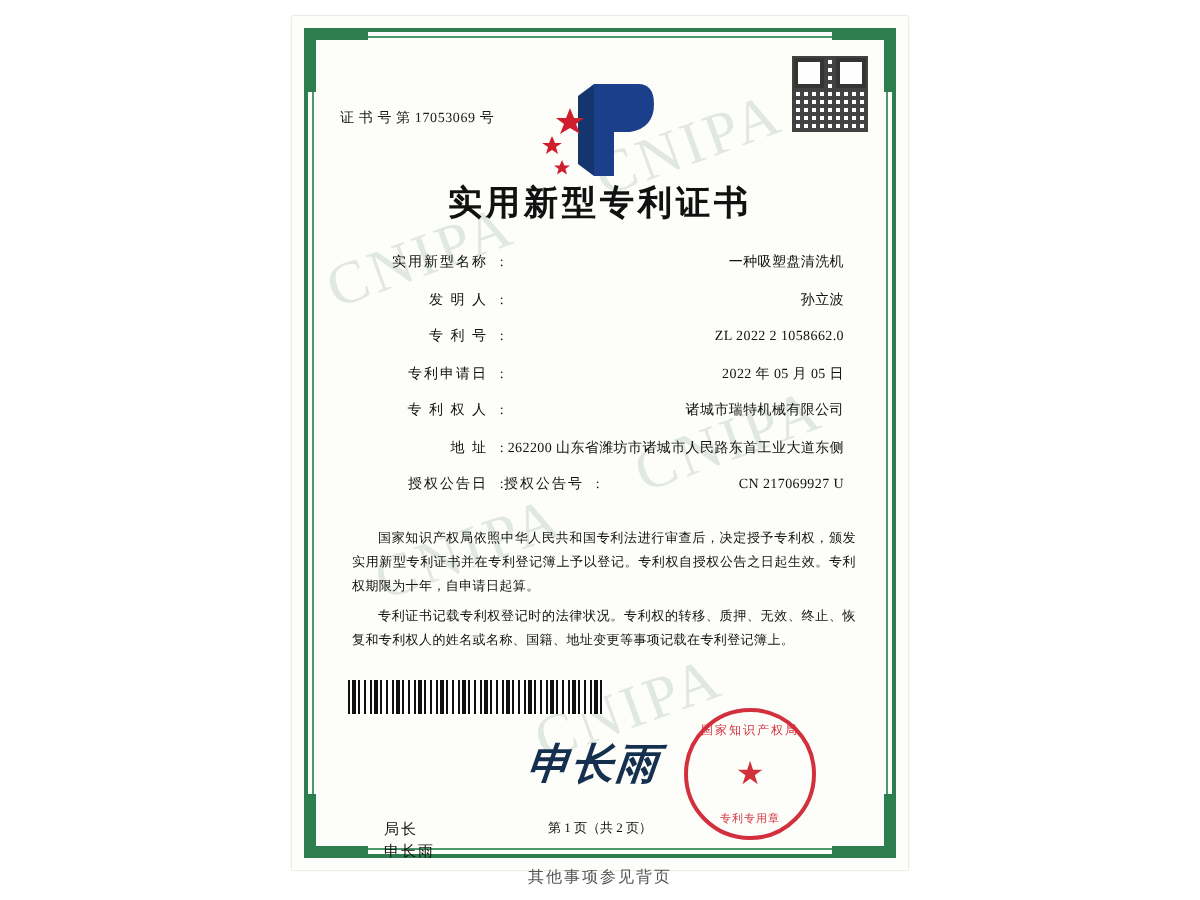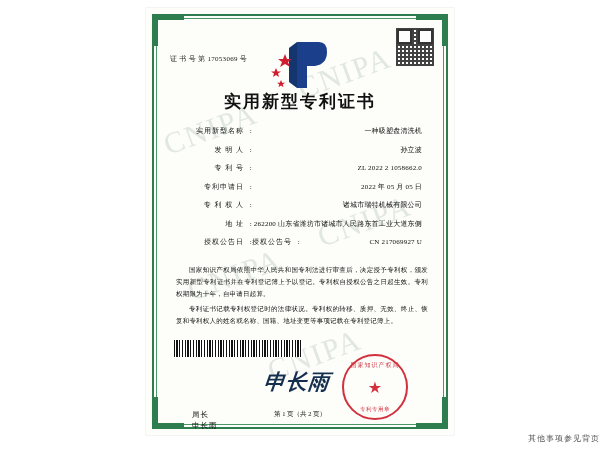--- a/index.html
+++ b/index.html
@@ -267,21 +267,21 @@
     text-align: center;
     font-family: "Liberation Serif", serif;
     font-size: 6.5px;
     color: #111;
   }
 
   .footer-note {
     position: absolute;
     left: 0; right: 0;
     bottom: 6px;
-    text-align: right;
+    text-align: center;
     font-family: "Liberation Serif", serif;
     font-size: 8px;
     color: #555;
     letter-spacing: 1px;
   }
 </style>
 </head>
 <body>
 
 <div class="page">

